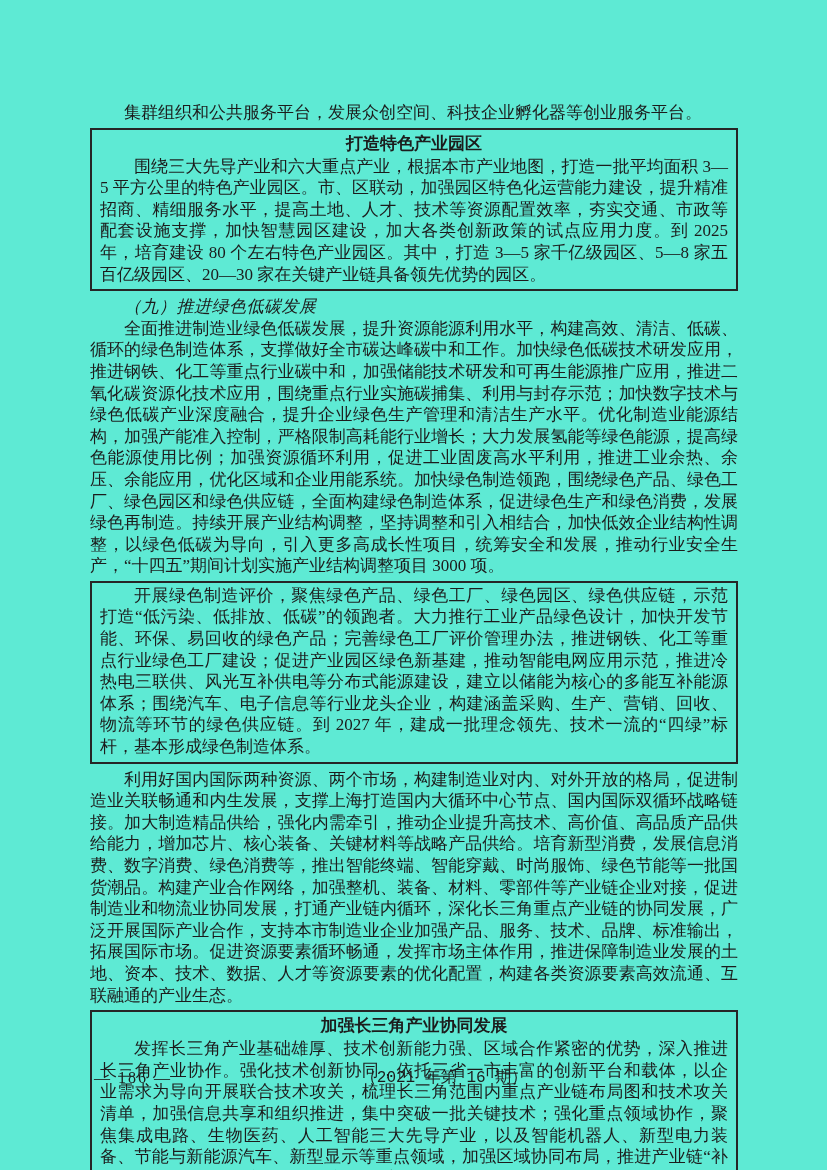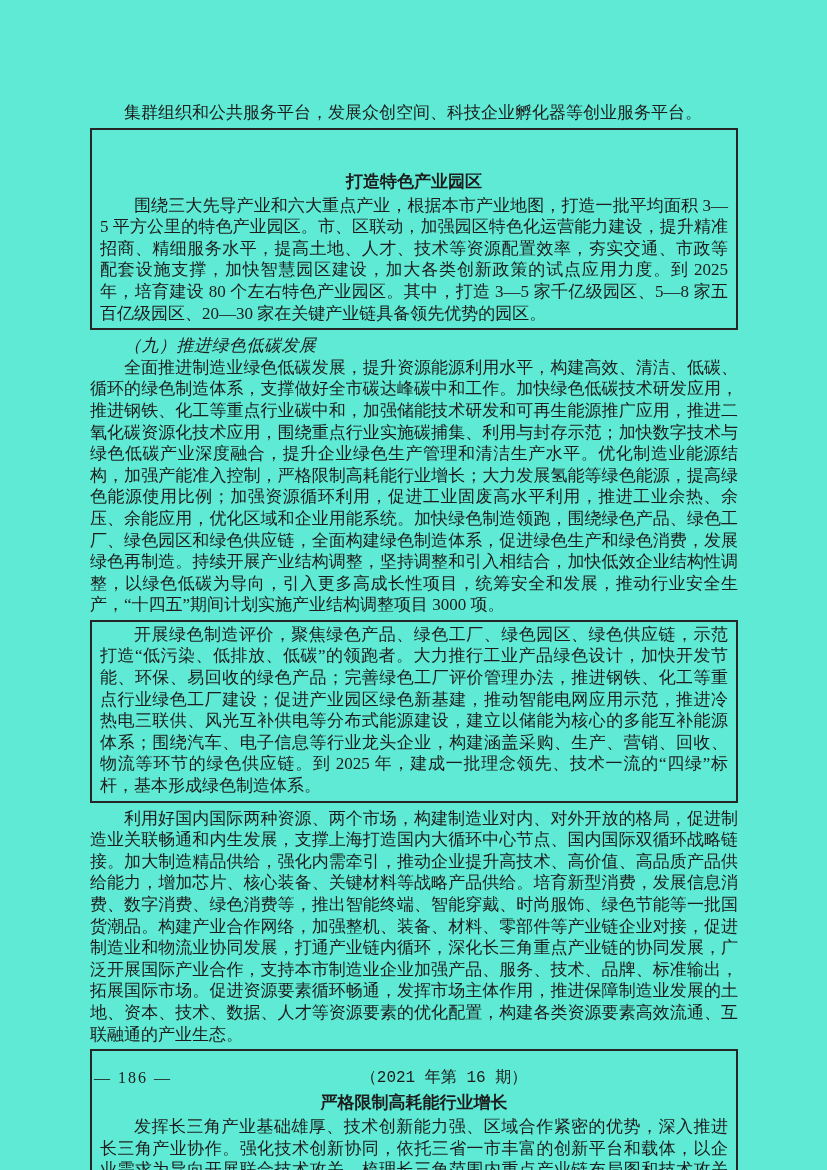--- a/index.html
+++ b/index.html
@@ -32,24 +32,23 @@
   }
   .text-box {
     border: 2px solid #262626;
     margin: 4px 0 5px 0;
     padding: 2px 8px 4px 8px;
   }
   .box-title {
     text-align: center;
     text-indent: 0;
     font-weight: bold;
-    font-family: Liberation Mono, monospace;
+    font-family: Liberation Sans, sans-serif;
     font-size: 17px;
     line-height: 24px;
-    margin-top: 39px;
   }
   .box-body { text-indent: 2em; }
   .footer {
     position: absolute;
     left: 90px;
     top: 1068px;
     width: 648px;
     font-size: 16px;
     line-height: 20px;
   }
@@ -79,27 +78,27 @@
 
     <div class="text-box">
       <p class="box-title">打造特色产业园区</p>
       <p class="box-body">围绕三大先导产业和六大重点产业，根据本市产业地图，打造一批平均面积 3—5 平方公里的特色产业园区。市、区联动，加强园区特色化运营能力建设，提升精准招商、精细服务水平，提高土地、人才、技术等资源配置效率，夯实交通、市政等配套设施支撑，加快智慧园区建设，加大各类创新政策的试点应用力度。到 2025 年，培育建设 80 个左右特色产业园区。其中，打造 3—5 家千亿级园区、5—8 家五百亿级园区、20—30 家在关键产业链具备领先优势的园区。</p>
     </div>
 
     <p class="section-heading">（九）推进绿色低碳发展</p>
     <p class="para">全面推进制造业绿色低碳发展，提升资源能源利用水平，构建高效、清洁、低碳、循环的绿色制造体系，支撑做好全市碳达峰碳中和工作。加快绿色低碳技术研发应用，推进钢铁、化工等重点行业碳中和，加强储能技术研发和可再生能源推广应用，推进二氧化碳资源化技术应用，围绕重点行业实施碳捕集、利用与封存示范；加快数字技术与绿色低碳产业深度融合，提升企业绿色生产管理和清洁生产水平。优化制造业能源结构，加强产能准入控制，严格限制高耗能行业增长；大力发展氢能等绿色能源，提高绿色能源使用比例；加强资源循环利用，促进工业固废高水平利用，推进工业余热、余压、余能应用，优化区域和企业用能系统。加快绿色制造领跑，围绕绿色产品、绿色工厂、绿色园区和绿色供应链，全面构建绿色制造体系，促进绿色生产和绿色消费，发展绿色再制造。持续开展产业结构调整，坚持调整和引入相结合，加快低效企业结构性调整，以绿色低碳为导向，引入更多高成长性项目，统筹安全和发展，推动行业安全生产，“十四五”期间计划实施产业结构调整项目 3000 项。</p>
 
     <div class="text-box">
-      <p class="box-body">开展绿色制造评价，聚焦绿色产品、绿色工厂、绿色园区、绿色供应链，示范打造“低污染、低排放、低碳”的领跑者。大力推行工业产品绿色设计，加快开发节能、环保、易回收的绿色产品；完善绿色工厂评价管理办法，推进钢铁、化工等重点行业绿色工厂建设；促进产业园区绿色新基建，推动智能电网应用示范，推进冷热电三联供、风光互补供电等分布式能源建设，建立以储能为核心的多能互补能源体系；围绕汽车、电子信息等行业龙头企业，构建涵盖采购、生产、营销、回收、物流等环节的绿色供应链。到 2025 年，建成一批理念领先、技术一流的“四绿”标杆，基本形成绿色制造体系。</p>
+      <p class="box-body">开展绿色制造评价，聚焦绿色产品、绿色工厂、绿色园区、绿色供应链，示范打造“低污染、低排放、低碳”的领跑者。大力推行工业产品绿色设计，加快开发节能、环保、易回收的绿色产品；完善绿色工厂评价管理办法，推进钢铁、化工等重点行业绿色工厂建设；促进产业园区绿色新基建，推动智能电网应用示范，推进冷热电三联供、风光互补供电等分布式能源建设，建立以储能为核心的多能互补能源体系；围绕汽车、电子信息等行业龙头企业，构建涵盖采购、生产、营销、回收、物流等环节的绿色供应链。到 2027 年，建成一批理念领先、技术一流的“四绿”标杆，基本形成绿色制造体系。</p>
     </div>
 
     <p class="para">利用好国内国际两种资源、两个市场，构建制造业对内、对外开放的格局，促进制造业关联畅通和内生发展，支撑上海打造国内大循环中心节点、国内国际双循环战略链接。加大制造精品供给，强化内需牵引，推动企业提升高技术、高价值、高品质产品供给能力，增加芯片、核心装备、关键材料等战略产品供给。培育新型消费，发展信息消费、数字消费、绿色消费等，推出智能终端、智能穿戴、时尚服饰、绿色节能等一批国货潮品。构建产业合作网络，加强整机、装备、材料、零部件等产业链企业对接，促进制造业和物流业协同发展，打通产业链内循环，深化长三角重点产业链的协同发展，广泛开展国际产业合作，支持本市制造业企业加强产品、服务、技术、品牌、标准输出，拓展国际市场。促进资源要素循环畅通，发挥市场主体作用，推进保障制造业发展的土地、资本、技术、数据、人才等资源要素的优化配置，构建各类资源要素高效流通、互联融通的产业生态。</p>
 
     <div class="text-box">
-      <p class="box-title">严格限制高耗能行业增长</p>
+      <p class="box-title">加强长三角产业协同发展</p>
       <p class="box-body">发挥长三角产业基础雄厚、技术创新能力强、区域合作紧密的优势，深入推进长三角产业协作。强化技术创新协同，依托三省一市丰富的创新平台和载体，以企业需求为导向开展联合技术攻关，梳理长三角范围内重点产业链布局图和技术攻关清单，加强信息共享和组织推进，集中突破一批关键技术；强化重点领域协作，聚焦集成电路、生物医药、人工智能三大先导产业，以及智能机器人、新型电力装备、节能与新能源汽车、新型显示等重点领域，加强区域协同布局，推进产业链“补链固链强链”，促进产业优势互补、紧密协作和联动发展；强化区域政策联动，围绕产学研共同支持、首台套装备互认、创新产品示范应用等领域，探索在长三角区域内发展双向政策。到 2025 年，进一步提升长三角产业协同水平，共同打造若干世界级先进制造业集群。</p>
     </div>
 
   </div>
 
   <div class="footer">
     <span class="page-num">—  186  —</span>
     <span class="issue">（2021 年第 16 期）</span>
   </div>
 </div>

